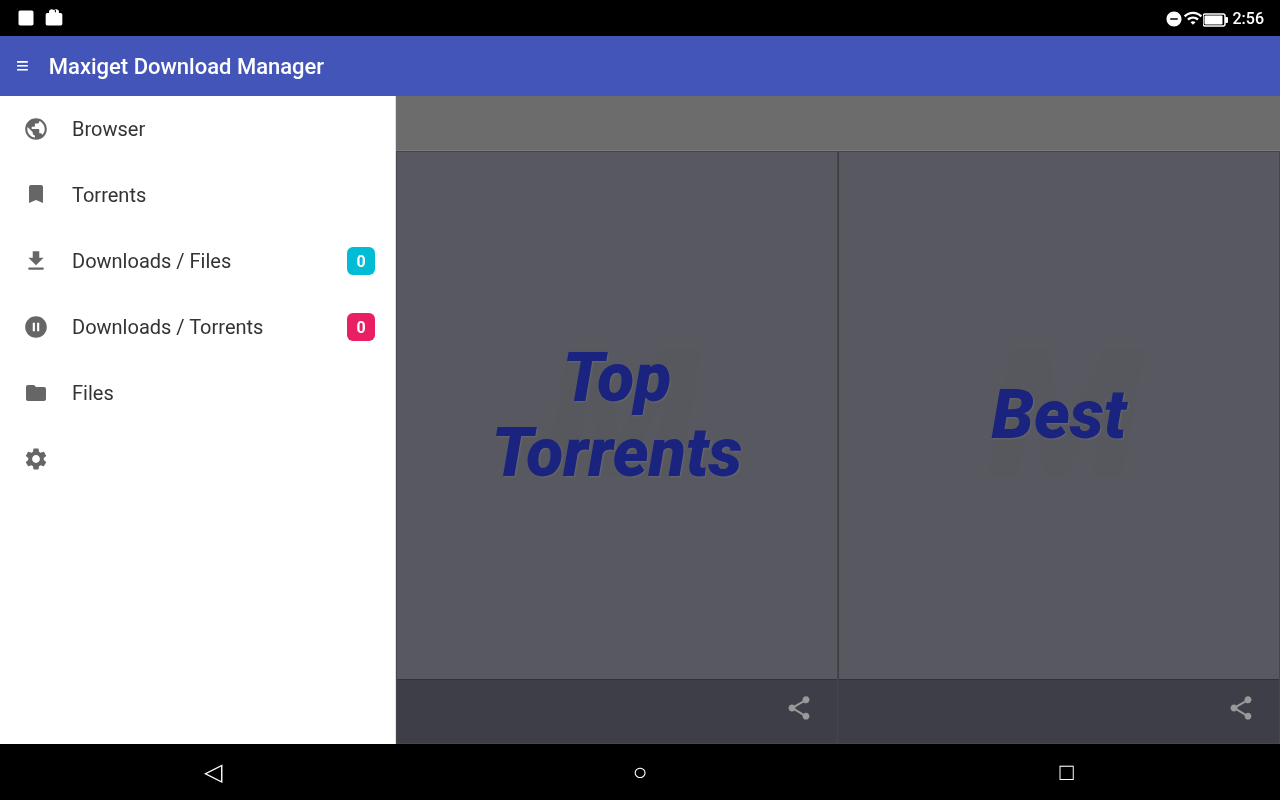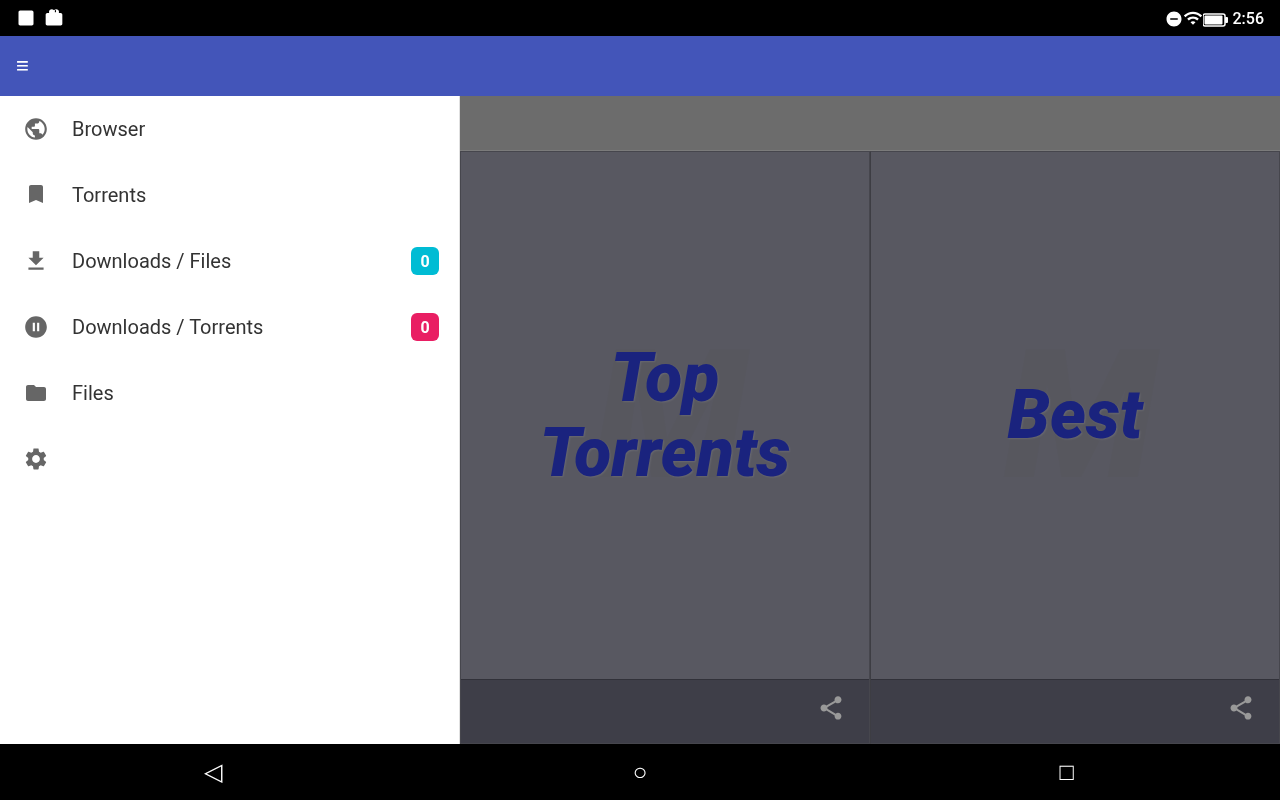--- a/index.html
+++ b/index.html
@@ -30,21 +30,21 @@
     .app-bar-title { color: #fff; font-size: 22px; font-weight: 500; }
 
     
     .main-layout {
       display: flex;
       height: calc(800px - 36px - 60px - 56px);
     }
 
     
     .sidebar {
-      width: 460px;
+      width: 396px;
       background: #fff;
       border-right: 1px solid #e0e0e0;
       flex-shrink: 0;
     }
     .sidebar-item {
       display: flex;
       align-items: center;
       padding: 0 20px;
       height: 66px;
       cursor: pointer;
@@ -170,20 +170,21 @@
       <rect x="0" y="2" width="22" height="12" rx="2" ry="2" stroke="white" stroke-width="1.5" fill="none"></rect>
       <rect x="22" y="5" width="3" height="6" rx="1" fill="white"></rect>
       <rect x="1.5" y="3.5" width="18" height="9" rx="1" fill="white"></rect>
     </svg>
     <span style="color:#fff;font-size:16px;font-weight:500;margin-left:4px;">2:56</span>
   </div>
 </div>
 
 <div class="app-bar">
   <div class="app-bar-menu">≡</div>
+  <div class="app-bar-title">Maxiget Download Manager</div>
 </div>
 
 <div class="main-layout">
 
   <div class="sidebar">
 
     <div class="sidebar-item">
       <div class="sidebar-item-icon">
         <svg width="26" height="26" viewBox="0 0 24 24" fill="#666">
           <path d="M12 2C6.48 2 2 6.48 2 12s4.48 10 10 10 10-4.48 10-10S17.52 2 12 2zm-1 17.93c-3.95-.49-7-3.85-7-7.93 0-.62.08-1.21.21-1.79L9 15v1c0 1.1.9 2 2 2v1.93zm6.9-2.54c-.26-.81-1-1.39-1.9-1.39h-1v-3c0-.55-.45-1-1-1H8v-2h2c.55 0 1-.45 1-1V7h2c1.1 0 2-.9 2-2v-.41c2.93 1.19 5 4.06 5 7.41 0 2.08-.8 3.97-2.1 5.39z"></path>

